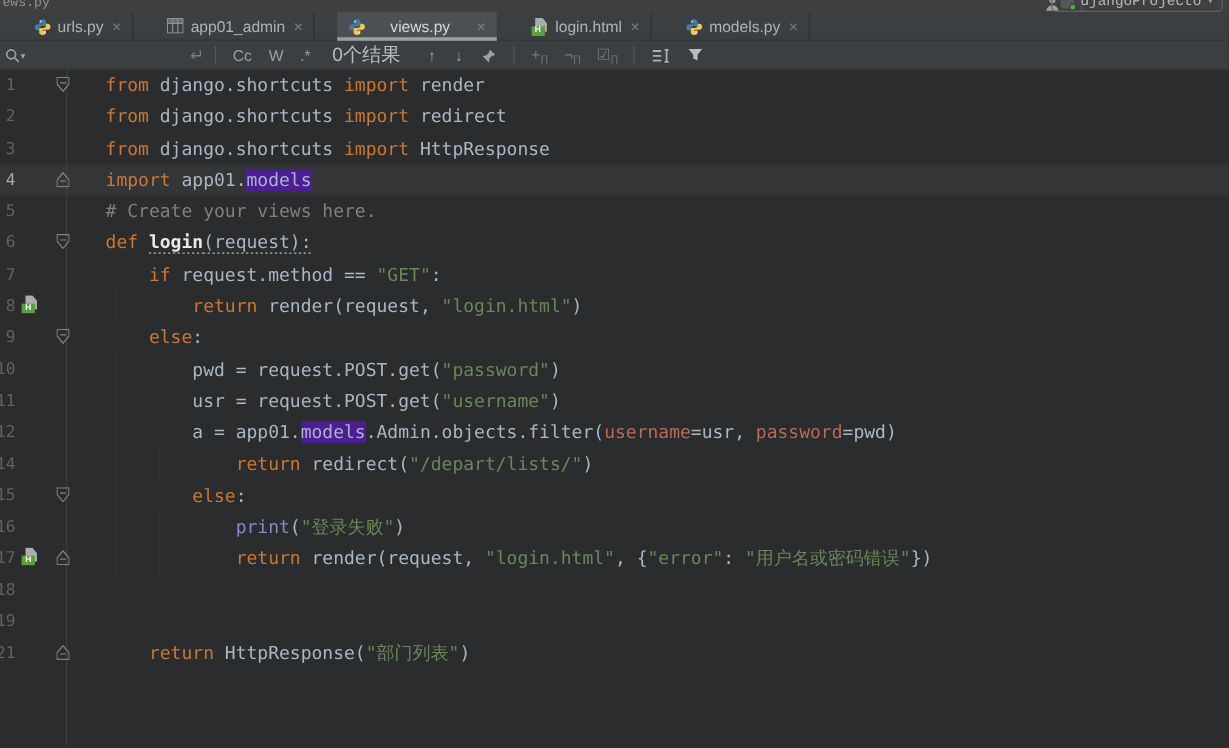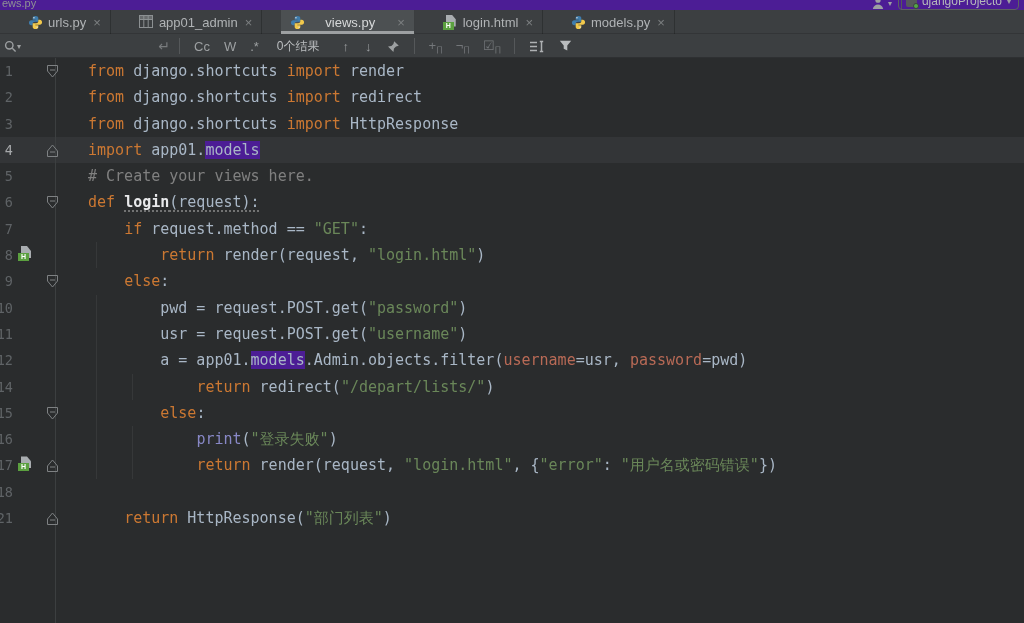--- a/index.html
+++ b/index.html
@@ -1,19 +1,19 @@
 <!DOCTYPE html>
 <html><head>
 <meta charset="utf-8">
 <style>
   *{box-sizing:border-box;margin:0;padding:0;}
   html,body{width:1024px;height:623px;overflow:hidden;background:#2a2c2d;
     font-family:"Liberation Sans",sans-serif;}
   
-  .topbar{height:10px;background:#4c1d95;position:relative;overflow:hidden;}
+  .topbar{height:10px;background:#404040;position:relative;overflow:hidden;font-family:Liberation Mono, monospace;}
   .crumb{position:absolute;left:2px;top:-3px;font-size:11px;color:#8f9294;}
   .avatar-wrap{position:absolute;right:132px;top:-4px;display:flex;align-items:center;gap:2px;color:#9da0a2;font-size:8px;}
   .topsep{position:absolute;right:122px;top:-4px;width:1px;height:14px;background:#55585a;}
   .runbtn{position:absolute;right:5px;top:-8px;height:18px;display:flex;align-items:center;gap:5px;
     padding:0 7px;border:1px solid #5e6163;border-radius:4px;font-size:12px;color:#b5b8ba;}
   .rcicon{width:11px;height:11px;background:#56595b;border-radius:2px;position:relative;display:inline-block;}
   .rcicon .dot{position:absolute;right:-2px;bottom:-2px;width:6px;height:6px;background:#53a945;border-radius:50%;border:1px solid #3c3f41;}
   .ddg{font-size:8px;color:#9da0a2;}
   
   .tabbar{height:24px;background:#3c3f41;display:flex;box-shadow:inset 0 -1px 0 #333537;}
@@ -30,21 +30,21 @@
     font:bold 7px/8px "Liberation Sans",sans-serif;text-align:center;}
   
   .findbar{height:24px;background:#3c3f41;display:flex;align-items:center;
     box-shadow:inset 0 -1px 0 #2e3032;font-size:13px;color:#9da0a2;}
   .searchbox{width:172px;height:100%;display:flex;align-items:center;padding-left:4px;}
   .searchbox input{flex:1;min-width:10px;background:transparent;border:none;outline:none;
     color:#a9b7c6;font-size:13px;font-family:"DejaVu Sans Mono",monospace;}
   .nl{color:#787b7d;font-size:14px;padding-right:2px;}
   .vsep{width:1px;height:16px;background:#55585a;margin:0 7px;flex:none;}
   .fbtn{margin:0 7px;color:#9da0a2;flex:none;}
-  .fres{margin:0 15px 0 11px;font-size:12px;color:#bbbec0;flex:none;}
+  .fres{margin:0 15px 0 11px;font-size:16px;color:#bbbec0;flex:none;}
   .navg{font-size:13px;margin:0 8px;color:#9da0a2;}
   .optbtn{color:#74777a;margin:0 7px;font-size:13px;}
   .optbtn .sub{font-size:8px;vertical-align:-2px;letter-spacing:-1px;}
   .iconbtn{display:inline-flex;align-items:center;margin:0 7px;}
   
   .editor{position:relative;height:565px;}
   .gutsep{position:absolute;left:55px;top:0;bottom:0;width:1px;background:#3c3f40;z-index:3;}
   .line{position:relative;height:26.3px;}
   .line.cur{background:#333537;}
   .lnum{position:absolute;left:-9px;top:0;width:22px;text-align:right;
@@ -295,20 +295,24 @@
         </svg></span>
       <span class="guide" style="left: 96px;"></span>
       <span class="guide" style="left: 132px;"></span>
       <span class="code"><span class="d">            </span><span class="kw">return </span><span class="d">render(request, </span><span class="str">"login.html"</span><span class="d">, {</span><span class="str">"error"</span><span class="d">: </span><span class="str">"用户名或密码错误"</span><span class="d">})</span></span>
     </div>
     <div class="line">
       <span class="lnum">18</span>
       <span class="code"></span>
     </div>
     <div class="line">
+      <span class="lnum">19</span>
+      <span class="code"></span>
+    </div>
+    <div class="line">
       <span class="lnum">21</span>
       <span class="fold"><svg width="11" height="13" viewBox="0 0 11 13">
           <path d="M.5 12.5h10V7L5.5 1 .5 7z" fill="none" stroke="#7e8183"></path>
           <path d="M3 8h5" stroke="#7e8183"></path>
         </svg></span>
       <span class="code"><span class="d">    </span><span class="kw">return </span><span class="d">HttpResponse(</span><span class="str">"部门列表"</span><span class="d">)</span></span>
     </div>
   </div>
 
 </body></html>

